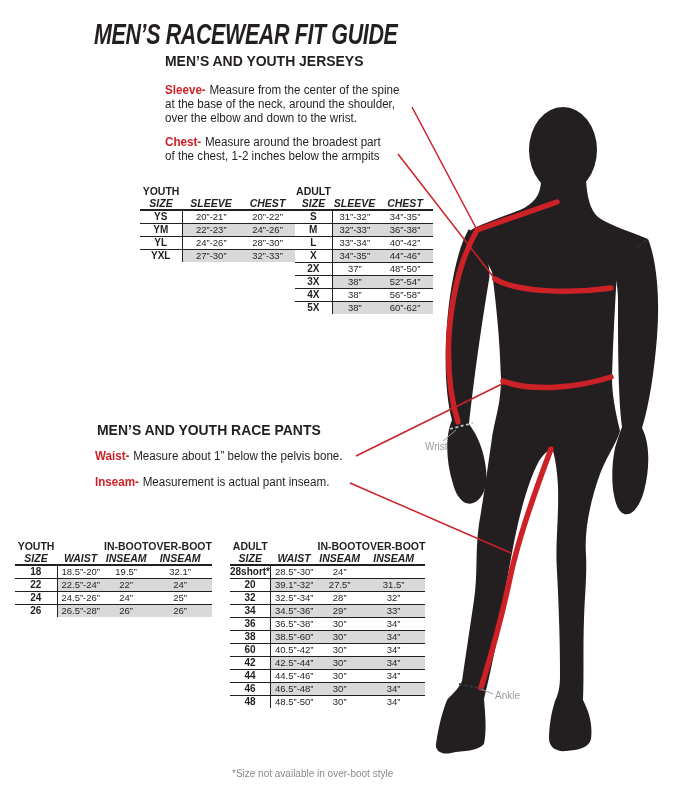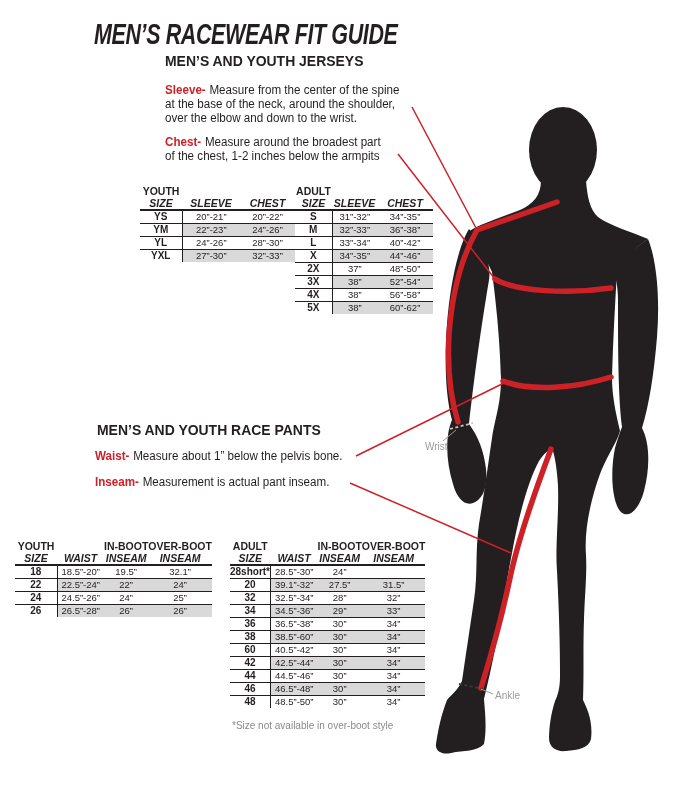--- a/index.html
+++ b/index.html
@@ -40,21 +40,21 @@
   .fit-table tbody td { height:13px; font-size:9.5px; }
   .fit-table tbody td.c0 { font-weight:bold; font-size:10px; border-right:1.6px solid #231f20; }
   .fit-table tbody tr + tr td { border-top:1.5px solid #231f20; }
   .fit-table tbody tr:nth-child(even) td.cv { background:#d9d9d9; }
 
   .t-youth-jerseys { left:140px; top:184px; }
   .t-adult-jerseys { left:295px; top:184px; }
   .t-youth-pants   { left:15px;  top:539px; }
   .t-adult-pants   { left:230px; top:539px; }
 
-  .footnote { position:absolute; left:232px; top:720px; font-size:10px; color:#8a8a8a; z-index:2; }
+  .footnote { position:absolute; left:232px; top:768px; font-size:10px; color:#8a8a8a; z-index:2; }
 </style>
 </head>
 <body>
 
 <div class="canvas">
 
   <svg class="figure-svg" viewBox="0 0 686 800" aria-hidden="true">
 
     <ellipse class="sil" cx="563" cy="150" rx="34" ry="43"></ellipse>
     <path class="sil" d="M 541,180

